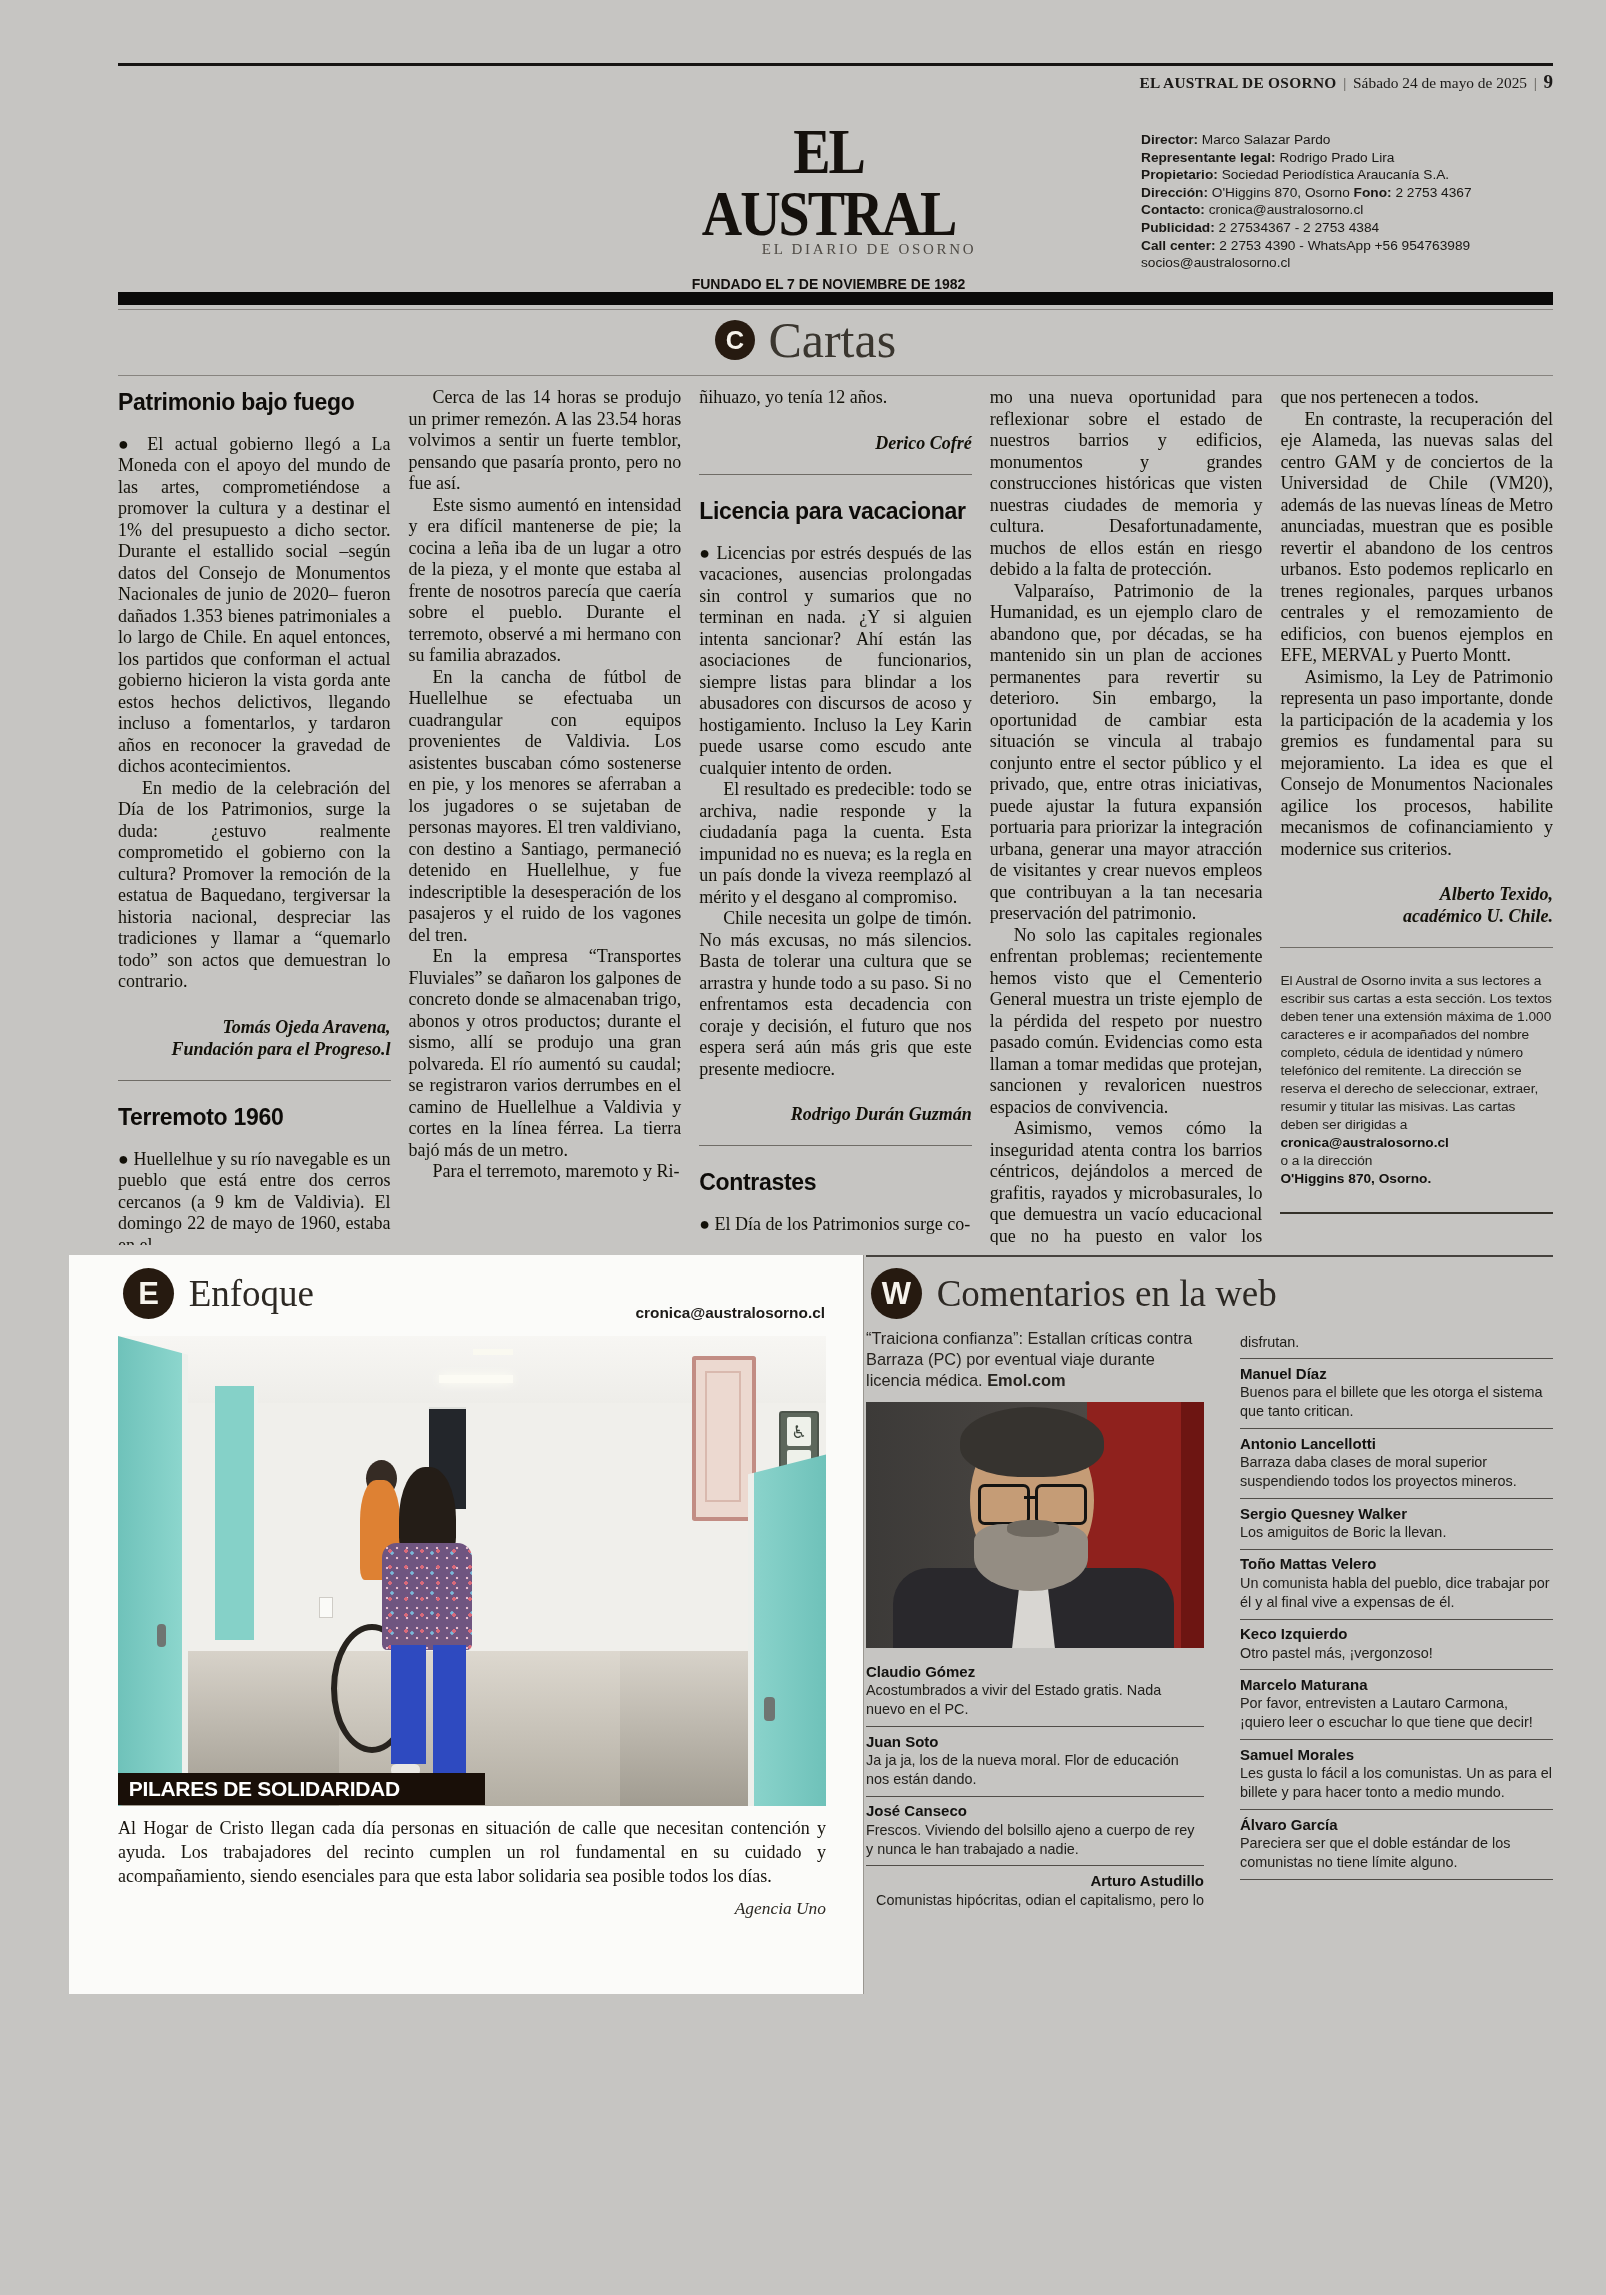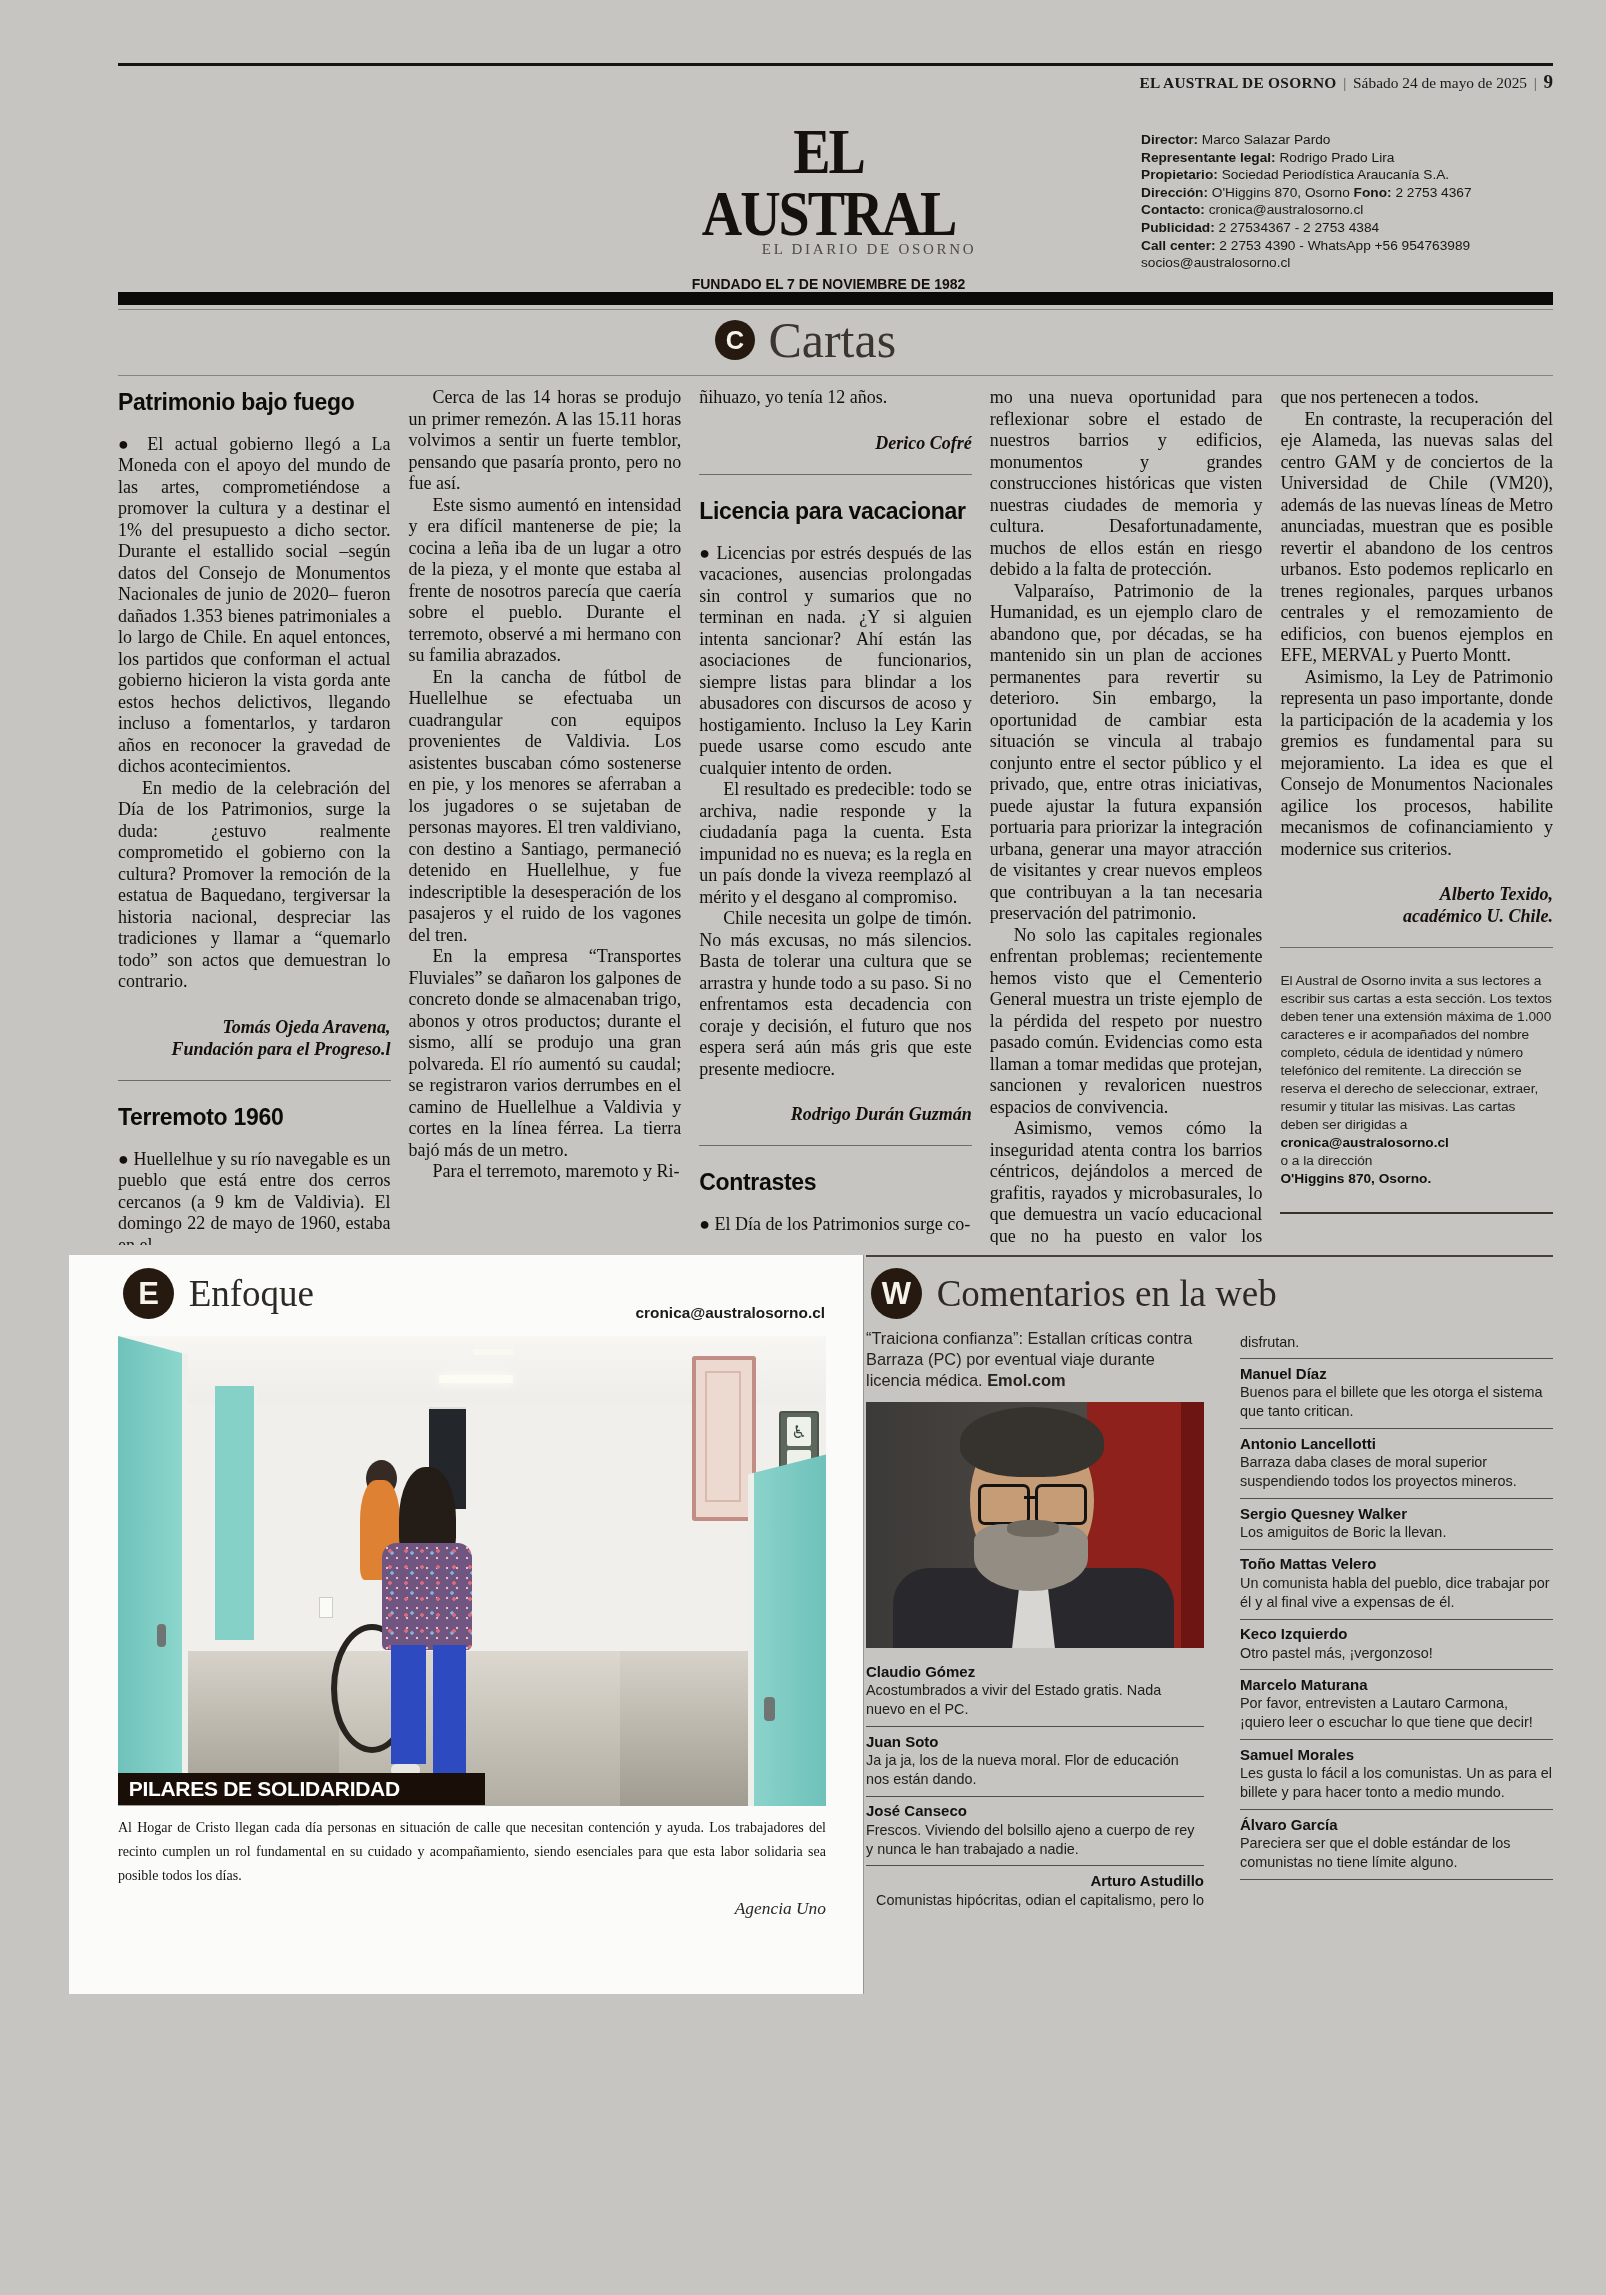--- a/index.html
+++ b/index.html
@@ -52,21 +52,21 @@
   .white-panel{left:37px;top:1255px;width:794px;height:739px;background:#fbfbf9;border-right:1.3px solid #9a9791;}
   .mod-head{display:flex;align-items:center;gap:14.7px;}
   .badge-lg{width:51px;height:51px;font-size:31px;}
   .mod-title{font-size:37px;line-height:1;color:#2d2924;}
   .enf-head{left:91px;top:1268px;}
   .enf-email{left:428px;top:1304px;width:365px;text-align:right;font-family:"Liberation Sans",sans-serif;
              font-weight:bold;font-size:15.4px;color:#1d1b18;}
   .cap-bar{left:86px;top:1773px;width:367px;height:32px;background:#190f08;color:#ffffff;
            font-family:"Liberation Sans",sans-serif;font-weight:bold;font-size:21px;line-height:32px;
            padding-left:10.7px;box-sizing:border-box;letter-spacing:-0.3px;z-index:5;}
-  .cap-text{left:86px;top:1816px;width:708px;font-size:14px;line-height:24px;text-align:justify;color:#17140e;}
+  .cap-text{left:86px;top:1816px;width:708px;font-size:18px;line-height:24px;text-align:justify;color:#17140e;}
   .credit{left:86px;top:1898px;width:708px;text-align:right;font-style:italic;font-size:17.4px;color:#2b2822;}
 
   .web-rule{left:834px;top:1255px;width:687px;height:2px;background:#46433e;}
   .web-head{left:839px;top:1268px;}
   .web-cols{left:834px;top:1328px;width:687px;display:flex;gap:36px;}
   .web-col-a{width:338px;}
   .web-col-b{flex:1;}
   .web-headline{font-family:"Liberation Sans",sans-serif;font-size:16.4px;line-height:21px;color:#26231f;margin-bottom:10.7px;}
   .web-headline .src{font-weight:bold;}
   .cmt{padding:4.7px 0 6.7px;border-bottom:1.3px solid #504d48;}
@@ -169,21 +169,21 @@
         <p class="ind">En medio de la celebración del Día de los Patrimonios, surge la duda: ¿estuvo realmente comprometido el gobierno con la cultura? Promover la remoción de la estatua de Baquedano, tergiversar la historia nacional, despreciar las tradiciones y llamar a “quemarlo todo” son actos que demuestran lo contrario.</p>
         <div class="sig">
           <div>Tomás Ojeda Aravena,</div>
           <div>Fundación para el Progreso.l</div>
         </div>
         <hr class="lrule">
         <div class="lh">Terremoto 1960</div>
         <p>● Huellelhue y su río navegable es un pueblo que está entre dos cerros cercanos (a 9 km de Valdivia). El domingo 22 de mayo de 1960, estaba en el</p>
       </div>
       <div class="lcol">
-        <p class="ind">Cerca de las 14 horas se produjo un primer remezón. A las 15.11 horas volvimos a sentir un fuerte temblor, pensando que pasaría pronto, pero no fue así.</p>
+        <p class="ind">Cerca de las 14 horas se produjo un primer remezón. A las 23.54 horas volvimos a sentir un fuerte temblor, pensando que pasaría pronto, pero no fue así.</p>
         <p class="ind">Este sismo aumentó en intensidad y era difícil mantenerse de pie; la cocina a leña iba de un lugar a otro de la pieza, y el monte que estaba al frente de nosotros parecía que caería sobre el pueblo. Durante el terremoto, observé a mi hermano con su familia abrazados.</p>
         <p class="ind">En la cancha de fútbol de Huellelhue se efectuaba un cuadrangular con equipos provenientes de Valdivia. Los asistentes buscaban cómo sostenerse en pie, y los menores se aferraban a los jugadores o se sujetaban de personas mayores. El tren valdiviano, con destino a Santiago, permaneció detenido en Huellelhue, y fue indescriptible la desesperación de los pasajeros y el ruido de los vagones del tren.</p>
         <p class="ind">En la empresa “Transportes Fluviales” se dañaron los galpones de concreto donde se almacenaban trigo, abonos y otros productos; durante el sismo, allí se produjo una gran polvareda. El río aumentó su caudal; se registraron varios derrumbes en el camino de Huellelhue a Valdivia y cortes en la línea férrea. La tierra bajó más de un metro.</p>
         <p class="ind">Para el terremoto, maremoto y Ri-</p>
       </div>
       <div class="lcol">
         <p>ñihuazo, yo tenía 12 años.</p>
         <div class="sig">
           <div>Derico Cofré</div>
         </div>

